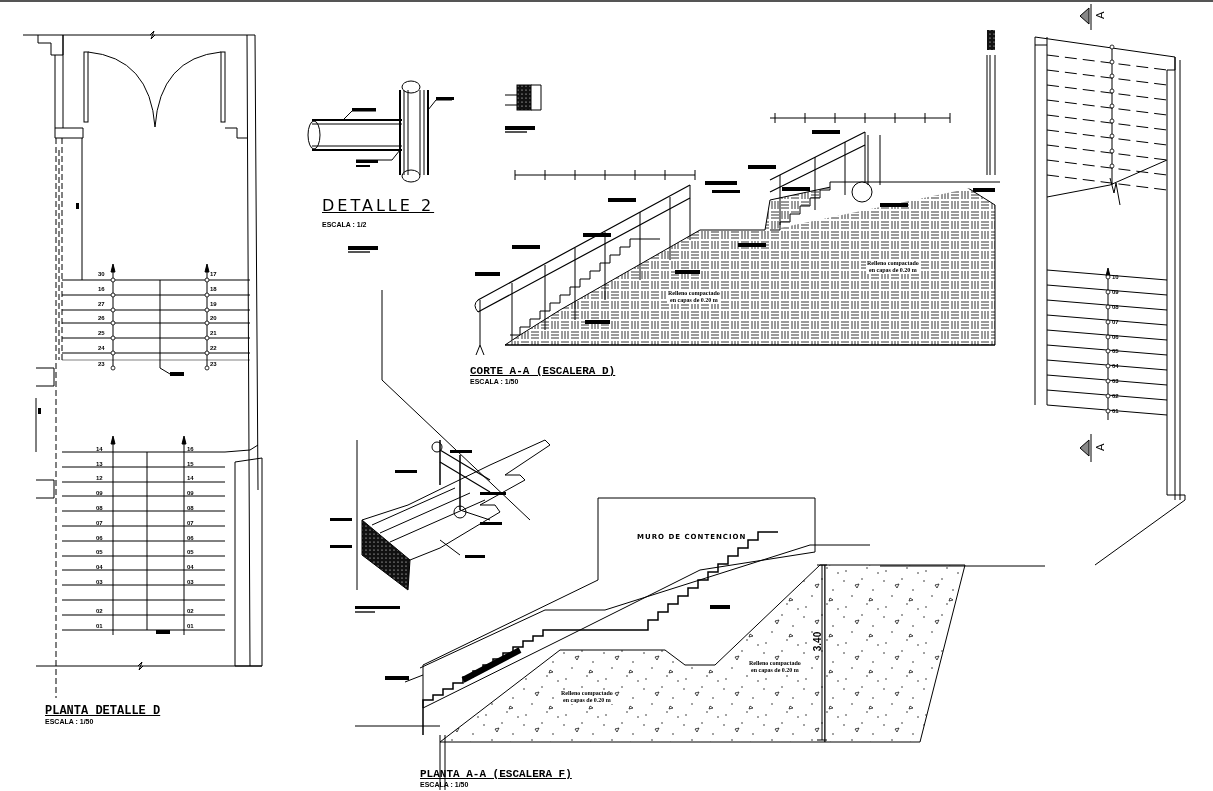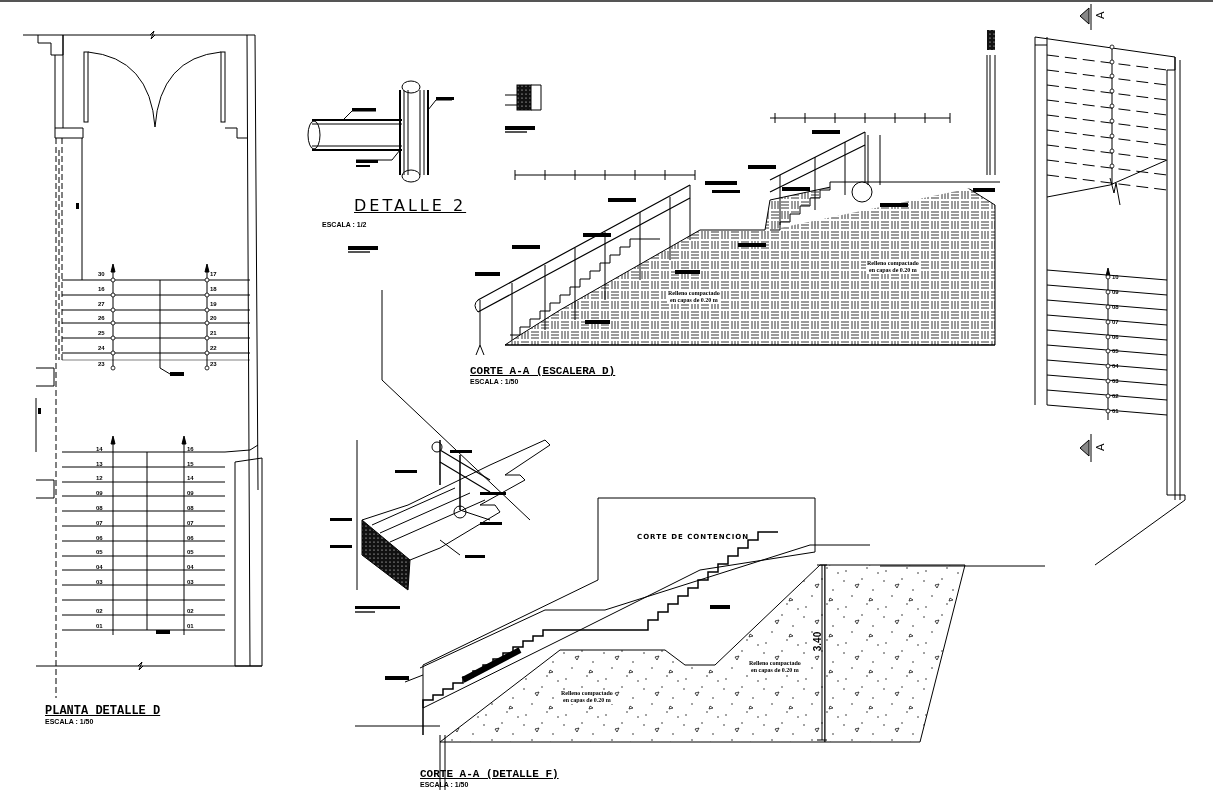--- a/index.html
+++ b/index.html
@@ -1,21 +1,21 @@
 <!DOCTYPE html>
 <html><head>
 <meta charset="utf-8">
 <style>
   html, body { margin: 0; padding: 0; background: #ffffff; }
   body { width: 1213px; height: 791px; position: relative; overflow: hidden; font-family: "Liberation Sans", sans-serif; }
   .topline { position: absolute; left: 0; top: 0; width: 1213px; height: 2px; background: #555; }
   svg { position: absolute; left: 0; top: 0; }
   .title { position: absolute; font-family: Liberation Mono, monospace; font-weight: bold; color: #000; text-decoration: underline; white-space: nowrap; }
   .scale { position: absolute; font-family: "Liberation Sans", sans-serif; font-size: 7px; font-weight: bold; color: #000; white-space: nowrap; }
-  .det2 { position: absolute; font-family: "DejaVu Sans", sans-serif; font-size: 16px; letter-spacing: 3px; color: #000; text-decoration: underline; white-space: nowrap; margin-left: 32px; }
+  .det2 { position: absolute; font-family: "DejaVu Sans", sans-serif; font-size: 16px; letter-spacing: 3px; color: #000; text-decoration: underline; white-space: nowrap; }
   .note { position: absolute; font-family: "Liberation Serif", serif; font-size: 6px; font-weight: bold; text-align: center; line-height: 7px; background: #fff; color: #000; white-space: nowrap; padding: 0 1px; }
   .muro { position: absolute; font-family: "DejaVu Sans", sans-serif; font-size: 7px; font-weight: bold; letter-spacing: 1px; white-space: nowrap; }
   .dim { position: absolute; font-family: "Liberation Sans", sans-serif; font-size: 10px; font-weight: bold; transform: rotate(-90deg); white-space: nowrap; }
   .num { font-family: "Liberation Sans", sans-serif; font-size: 6px; font-weight: bold; }
 </style>
 </head>
 <body>
 
 <div class="topline"></div>
 
@@ -381,25 +381,25 @@
 <div class="scale" style="left:322px; top:221px;">ESCALA  :  1/2</div>
 
 <div class="title" style="left:470px; top:365px; font-size:11px;">CORTE A-A (ESCALERA D)</div>
 <div class="scale" style="left:470px; top:378px;">ESCALA  :  1/50</div>
 
 <div class="note" style="left:866px; top:260px;">Relleno compactado
 en capas de 0.20 m</div>
 <div class="note" style="left:667px; top:290px;">Relleno compactado
 en capas de 0.20 m</div>
 
-<div class="muro" style="left:637px; top:533px;">CORTE DE CONTENCION</div>
+<div class="muro" style="left:637px; top:533px;">MURO DE CONTENCION</div>
 <div class="dim" style="left:808px; top:636px;">3.40</div>
 <div class="note" style="left:748px; top:660px;">Relleno compactado
 en capas de 0.20 m</div>
 <div class="note" style="left:560px; top:690px;">Relleno compactado
 en capas de 0.20 m</div>
 
-<div class="title" style="left:420px; top:768px; font-size:11px;">CORTE A-A (DETALLE F)</div>
+<div class="title" style="left:420px; top:768px; font-size:11px;">PLANTA A-A (ESCALERA F)</div>
 <div class="scale" style="left:420px; top:781px;">ESCALA  :  1/50</div>
 
 <style>
   .note { white-space: pre; }
 </style>
 
 </body></html>

